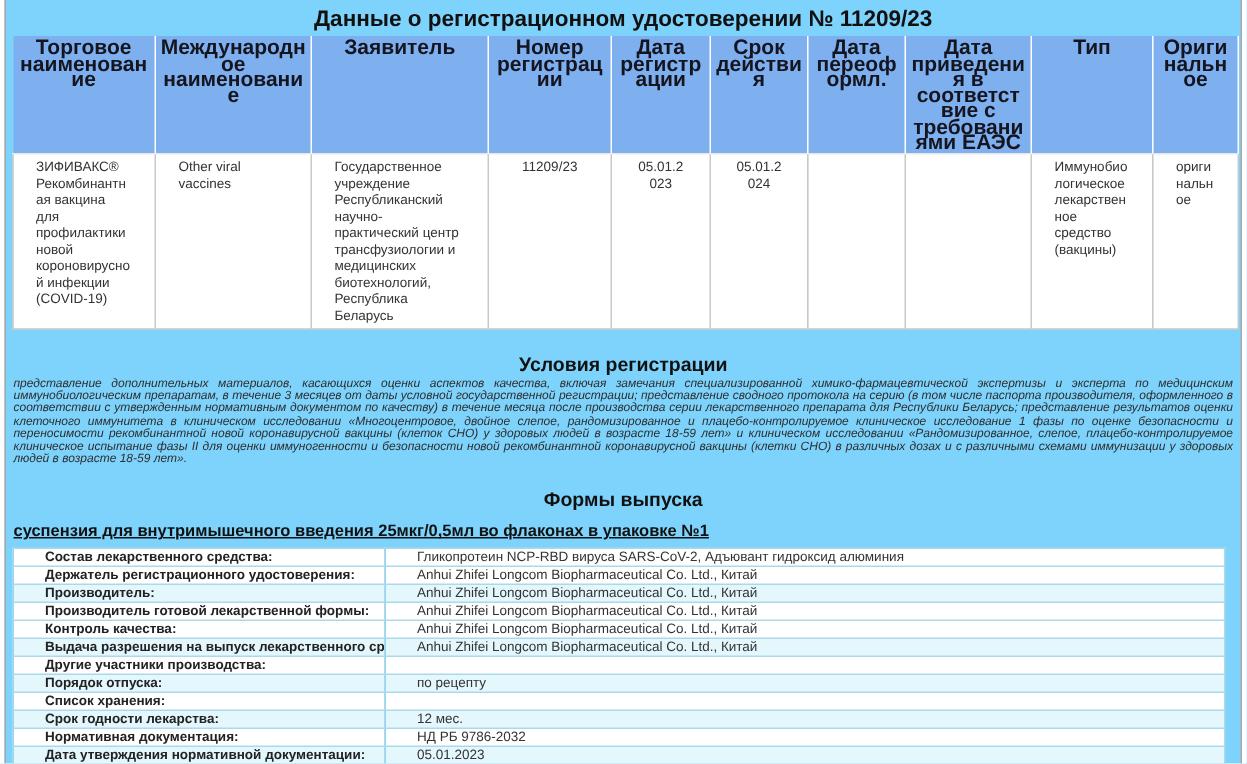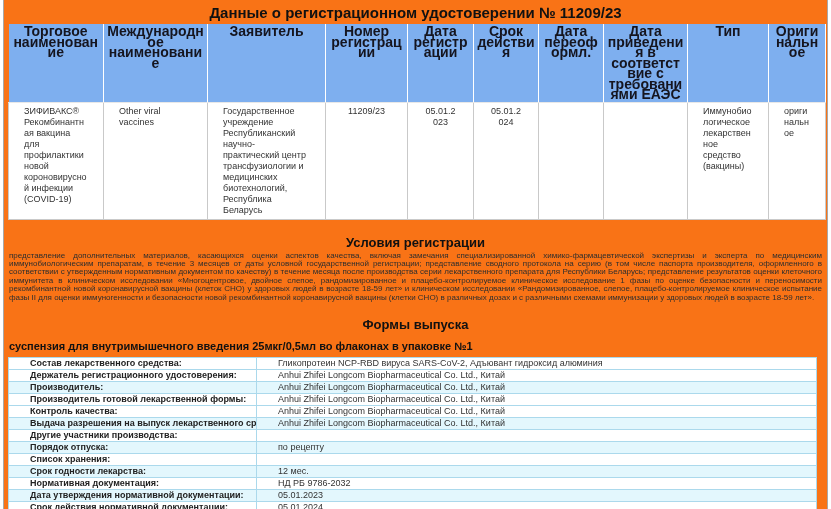--- a/index.html
+++ b/index.html
@@ -11,21 +11,21 @@
     color: #333333;
     overflow: hidden;
   }
   .page {
     position: relative;
     margin-left: 3px;
     width: 825px;
     height: 509px;
     border-left: 1px solid #a8a8a8;
     border-right: 1px solid #a8a8a8;
-    background: #f97316;
+    background: #7dd3fc;
   }
   .page-title {
     font-size: 15px;
     font-weight: bold;
     text-align: center;
     color: #111111;
     padding-top: 4px;
     line-height: 18px;
   }
   
@@ -70,28 +70,30 @@
     color: #111111;
     margin-top: 15px;
     line-height: 15px;
   }
   .conditions-text {
     font-size: 8px;
     line-height: 8.4px;
     text-align: justify;
     margin: 2px 5px 0 5px;
     color: #2e2e2e;
+    font-style: italic;
   }
   .forms-heading { }
   .form-title {
     font-size: 11px;
     font-weight: bold;
     color: #111111;
     margin: 8px 0 4px 5px;
     line-height: 13px;
+    text-decoration: underline;
   }
   
   table.details-table {
     border-collapse: collapse;
     table-layout: fixed;
     margin-left: 4px;
     width: 808px;
     font-size: 9px;
   }
   table.details-table td {

